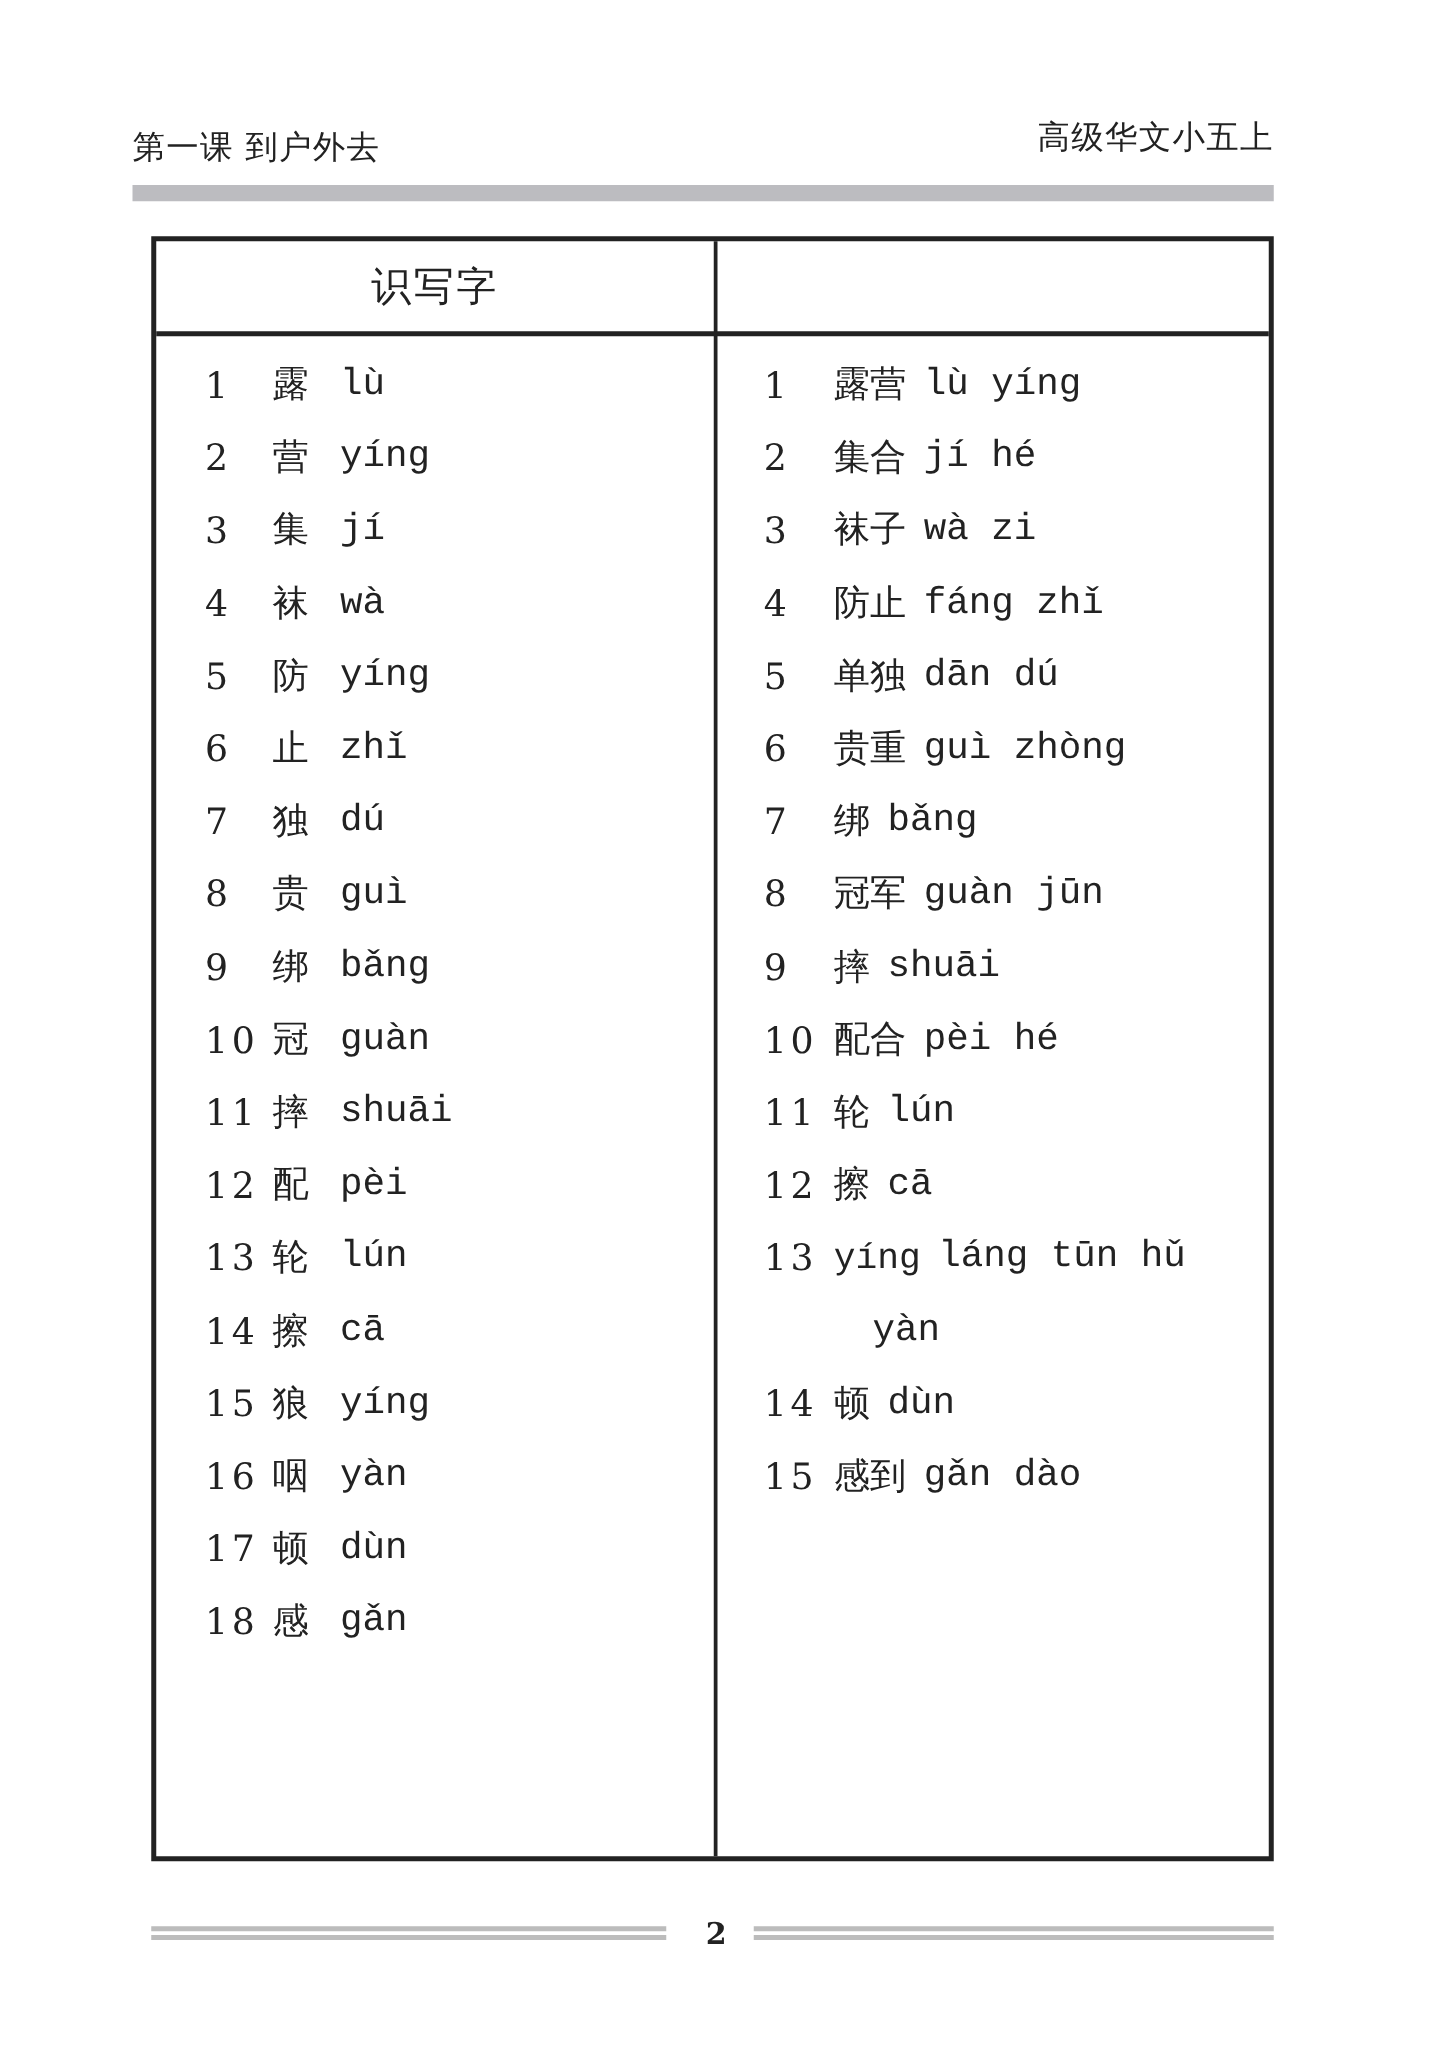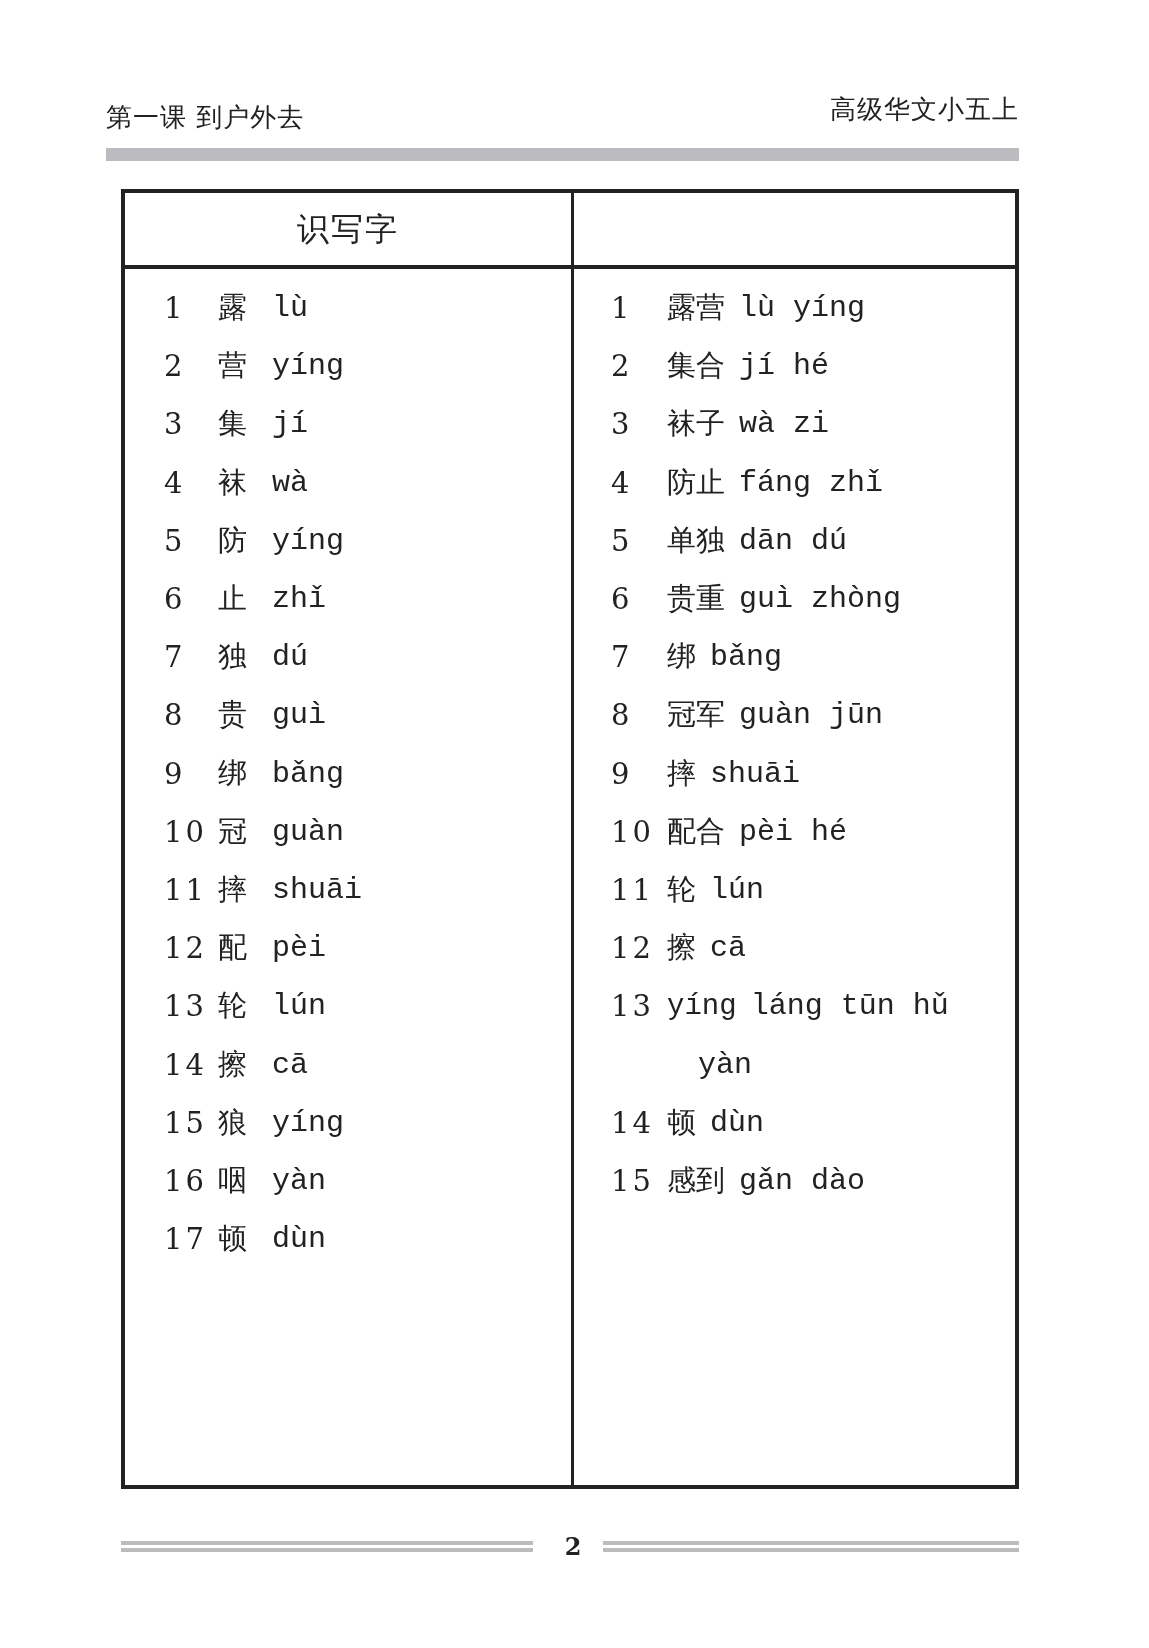--- a/index.html
+++ b/index.html
@@ -123,20 +123,25 @@
       <div class="row">
         <span class="num">16</span>
         <span class="hz">咽</span>
         <span class="py">yàn</span>
       </div>
       <div class="row">
         <span class="num">17</span>
         <span class="hz">顿</span>
         <span class="py">dùn</span>
       </div>
+      <div class="row">
+        <span class="num">18</span>
+        <span class="hz">感</span>
+        <span class="py">gǎn</span>
+      </div>
     </div>
   <div class="col col-right" id="col-right">
       <div class="row">
         <span class="num">1</span>
         <span class="hz">露营</span>
         <span class="py">lù yíng</span>
       </div>
       <div class="row">
         <span class="num">2</span>
         <span class="hz">集合</span>

